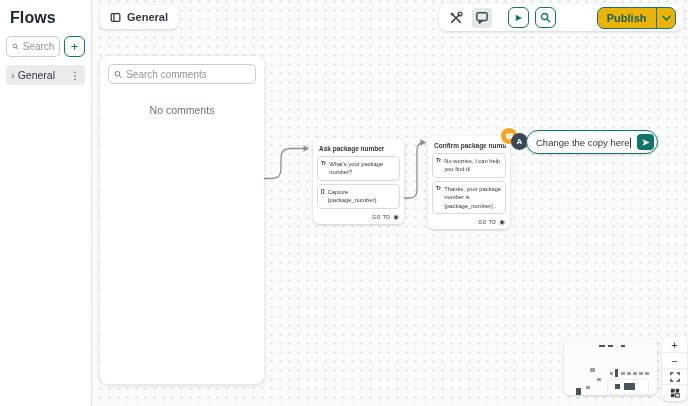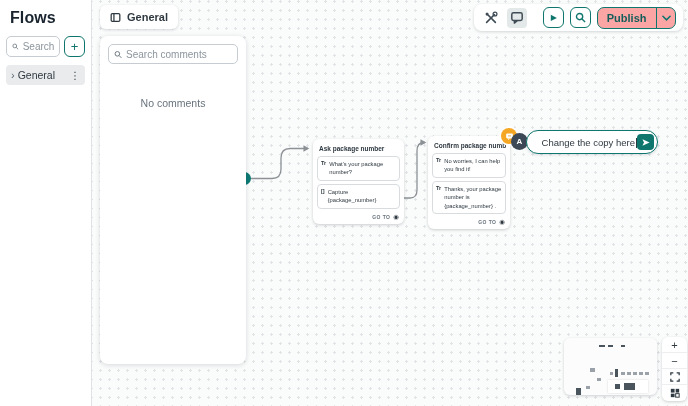--- a/index.html
+++ b/index.html
@@ -28,50 +28,50 @@
   
   .flow-tab { position:absolute; left:8px; top:5px; height:24px; background:#fff; border-radius:6px; box-shadow:0 1px 3px rgba(31,42,51,.18); display:flex; align-items:center; gap:6px; padding:0 10px; z-index:6; cursor:pointer; }
   .flow-tab .tab-label { font-size:11px; font-weight:bold; color:#2f3941; }
 
   
   .toolbar { position:absolute; right:5px; top:4px; height:27px; background:#fff; border-radius:8px; box-shadow:0 1px 3px rgba(31,42,51,.18); display:flex; align-items:center; gap:6px; padding:0 7px; z-index:6; }
   .tb-icon-btn { width:20px; height:20px; display:flex; align-items:center; justify-content:center; border:none; background:transparent; border-radius:4px; cursor:pointer; }
   .tb-icon-btn.active { background:#e3e8e8; }
   .tb-sq-btn { width:21px; height:21px; display:flex; align-items:center; justify-content:center; border:1.5px solid #0f766e; background:#fff; border-radius:6px; cursor:pointer; color:#0f766e; }
   .tb-sq-btn .play-glyph { font-size:8px; color:#0f766e; line-height:1; margin-left:1px; }
-  .publish { display:flex; align-items:stretch; height:22px; border:1.5px solid #0f766e; border-radius:7px; background:#fca5a5; overflow:hidden; cursor:pointer; }
+  .publish { display:flex; align-items:stretch; height:22px; border:1.5px solid #0f766e; border-radius:7px; background:#eab308; overflow:hidden; cursor:pointer;margin-left:35px; }
   .publish .pub-label { display:flex; align-items:center; padding:0 9px; font-size:11px; font-weight:bold; color:#145e5a; }
   .publish .pub-div { width:1.5px; background:#0f766e; }
   .publish .pub-caret { width:18px; display:flex; align-items:center; justify-content:center; }
 
   
-  .comments-panel { position:absolute; left:8px; top:36px; width:146px; height:328px; background:#fff; border-radius:8px; box-shadow:0 1px 5px rgba(31,42,51,.16); z-index:5; padding:8px; }
+  .comments-panel { position:absolute; left:8px; top:56px; width:164px; height:328px; background:#fff; border-radius:8px; box-shadow:0 1px 5px rgba(31,42,51,.16); z-index:5; padding:8px; }
   .comments-panel .text-input { height:20px; }
-  .no-comments { text-align:center; margin-top:33px; font-size:10.5px; color:#68737d; }
+  .no-comments { text-align:center; margin-top:20px; font-size:10.5px; color:#68737d; }
 
   
   .start-port { position:absolute; left:151px; top:172px; width:8px; height:13px; background:#0d7a74; border-radius:0 8px 8px 0; }
 
   
   .node { position:absolute; background:#fff; border-radius:6px; box-shadow:0 1px 3px rgba(31,42,51,.22); padding:3px 4px 3px 4px; z-index:4; cursor:pointer; }
   .node-title { font-size:6.5px; font-weight:bold; color:#2f3941; padding:3px 2px 4px 2px; white-space:nowrap; overflow:hidden; }
   .step { display:flex; align-items:flex-start; gap:3px; border:1px solid #d8dcde; border-radius:4px; background:#fff; padding:3px 3px; margin-bottom:3px; }
   .step .step-icon { font-size:5.5px; font-weight:bold; color:#2f3941; line-height:1.4; flex:0 0 auto; }
   .step .step-label { font-size:5.8px; color:#2f3941; line-height:1.45; }
   .node-footer { display:flex; align-items:center; justify-content:flex-end; gap:3px; padding:2px 1px 1px 0; }
   .node-footer .goto { font-size:5px; letter-spacing:.4px; color:#68737d; font-weight:bold; }
   .node-footer .port { font-size:6.5px; color:#2f3941; line-height:1; }
   .node1 { left:221px; top:139px; width:91px; }
   .node2 { left:336px; top:136px; width:82px; }
   .comment-badge { position:absolute; right:-7px; top:-8px; width:16px; height:16px; border-radius:50%; background:#f5a623; box-shadow:0 0 0 2px rgba(255,255,255,.9); display:flex; align-items:center; justify-content:center; cursor:pointer; }
 
   
   .thread-avatar { position:absolute; left:419px; top:133px; width:17px; height:17px; border-radius:50%; background:#3c4856; color:#fff; font-size:8px; font-weight:bold; display:flex; align-items:center; justify-content:center; z-index:6; }
   .comment-input { position:absolute; left:434px; top:130px; width:132px; height:24px; background:#fff; border:1.5px solid #0f766e; border-radius:12px; display:flex; align-items:center; padding:0 3px 0 9px; z-index:6; box-shadow:0 1px 3px rgba(31,42,51,.14); }
-  .comment-input .ci-text { font-size:9.5px; color:#2f3941; white-space:nowrap; overflow:hidden; flex:1;text-align:right; }
+  .comment-input .ci-text { font-size:9.5px; color:#2f3941; white-space:nowrap; overflow:hidden; flex:1; }
   .caret { display:inline-block; width:1px; height:10px; background:#2f3941; margin-left:1px; vertical-align:-2px; }
   .send-btn { width:17px; height:16px; border:none; border-radius:4px; background:#0f766e; display:flex; align-items:center; justify-content:center; cursor:pointer; flex:0 0 auto; }
 
   
   .minimap { position:absolute; left:472px; top:338px; width:93px; height:57px; background:#fcfcfc; border-radius:6px; box-shadow:0 1px 3px rgba(31,42,51,.2); z-index:6; overflow:hidden; }
   .mm { position:absolute; background:#9aa1a8; }
   .mm.dark { background:#4a545c; }
   .mm-viewport { position:absolute; left:44px; top:42px; width:40px; height:13px; background:#fff; box-shadow:0 0 2px rgba(0,0,0,.15); }
   .zoom-controls { position:absolute; left:570px; top:337px; width:25px; background:#fff; border-radius:6px; box-shadow:0 1px 3px rgba(31,42,51,.2); z-index:6; display:flex; flex-direction:column; }
   .zc-btn { height:16px; border:none; background:transparent; display:flex; align-items:center; justify-content:center; font-size:11px; color:#2f3941; cursor:pointer; border-bottom:1px solid #eceeef; }

